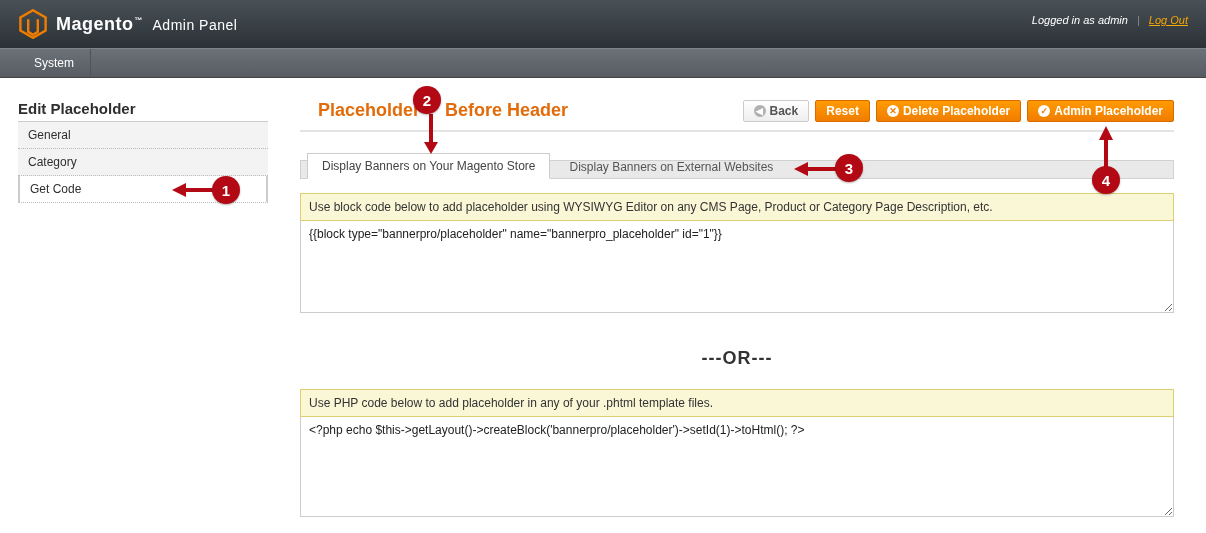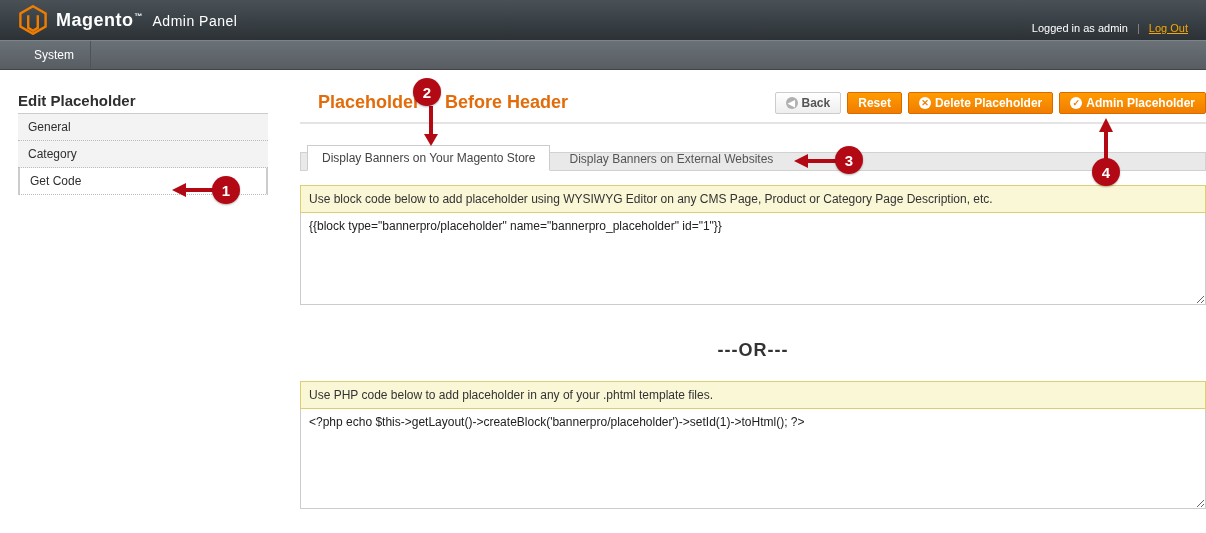--- a/index.html
+++ b/index.html
@@ -1,31 +1,31 @@
 <!DOCTYPE html>
 <html><head>
 <meta charset="utf-8">
 <style>
   * { box-sizing: border-box; margin: 0; padding: 0; }
   body { font-family: Arial, Helvetica, sans-serif; font-size: 12px; background: #fff; color: #2f2f2f; width: 1206px; }
   
-  .header { background: linear-gradient(#495157,#2b3135); height: 40px; display: flex; align-items: center; padding: 0 18px; color: #fff; position: relative; }
+  .header { background: linear-gradient(#495157,#2b3135); height: 48px; display: flex; align-items: center; padding: 0 18px; color: #fff; position: relative; }
   .logo-wrap { display: flex; align-items: center; gap: 8px; }
   .logo-svg { width: 30px; height: 30px; }
   .logo-text { font-size: 18px; font-weight: bold; letter-spacing: .5px; }
   .logo-sub { font-size: 14px; font-weight: normal; margin-left: 4px; }
-  .header-right { position: absolute; right: 18px; top: 22px; font-size: 11px; }
+  .header-right { position: absolute; right: 18px; top: 14px; font-size: 11px; font-style: italic; }
   .header-right a { color: #f7a700; text-decoration: underline; }
   .sep { color: #888; margin: 0 6px; }
   
   .menubar { background: linear-gradient(#6a7177,#575d62); border-top: 1px solid #7c8389; border-bottom: 1px solid #444; height: 30px; display: flex; align-items: stretch; padding-left: 18px; }
   .menubar .menu-item { color: #fff; font-size: 12px; padding: 0 16px; display: flex; align-items: center; border-right: 1px solid #4e5358; border-left: 1px solid #7a8086; cursor: pointer; }
   .menubar .menu-item:first-child { border-left: none; }
   
-  .columns { display: flex; padding: 22px 0 10px 18px; gap: 32px; }
+  .columns { display: flex; padding: 22px 32px 10px 18px; gap: 32px; }
   .sidebar { width: 250px; flex: 0 0 250px; }
   .sidebar h3 { font-size: 15px; font-weight: bold; color: #2f2f2f; border-bottom: 1px solid #ccc; padding-bottom: 4px; margin-bottom: 0; }
   .sidebar ul { list-style: none; }
   .sidebar li { padding: 6px 10px; border-bottom: 1px dotted #bbb; font-size: 12px; color: #2f2f2f; cursor: pointer; }
   .sidebar li.active { background: #fff; font-weight: normal; border-left: 2px solid #ccc; border-right: 2px solid #ccc; }
   .sidebar li:not(.active) { background: #f3f3f3; }
   .main { flex: 1; position: relative; }
   
   .title-row { display: flex; justify-content: space-between; padding-bottom: 8px; border-bottom: 2px solid #e4e4e4; }
   .page-title { color: #e26b0a; font-size: 18px; font-weight: bold; margin-left: 18px; }

